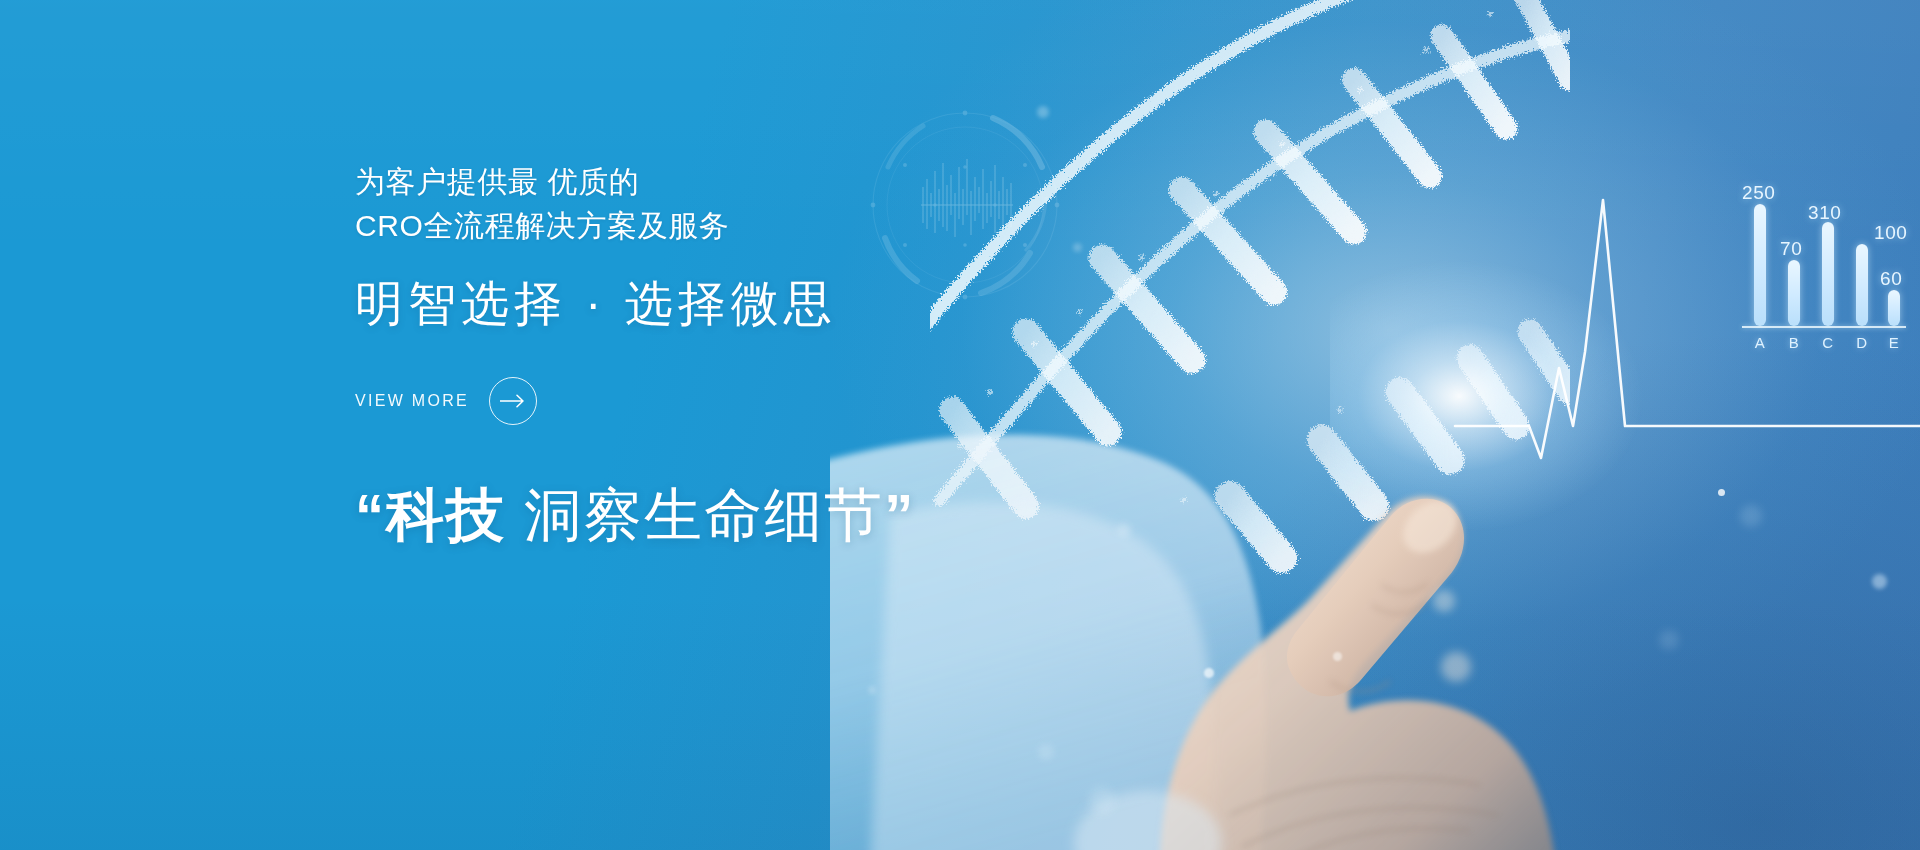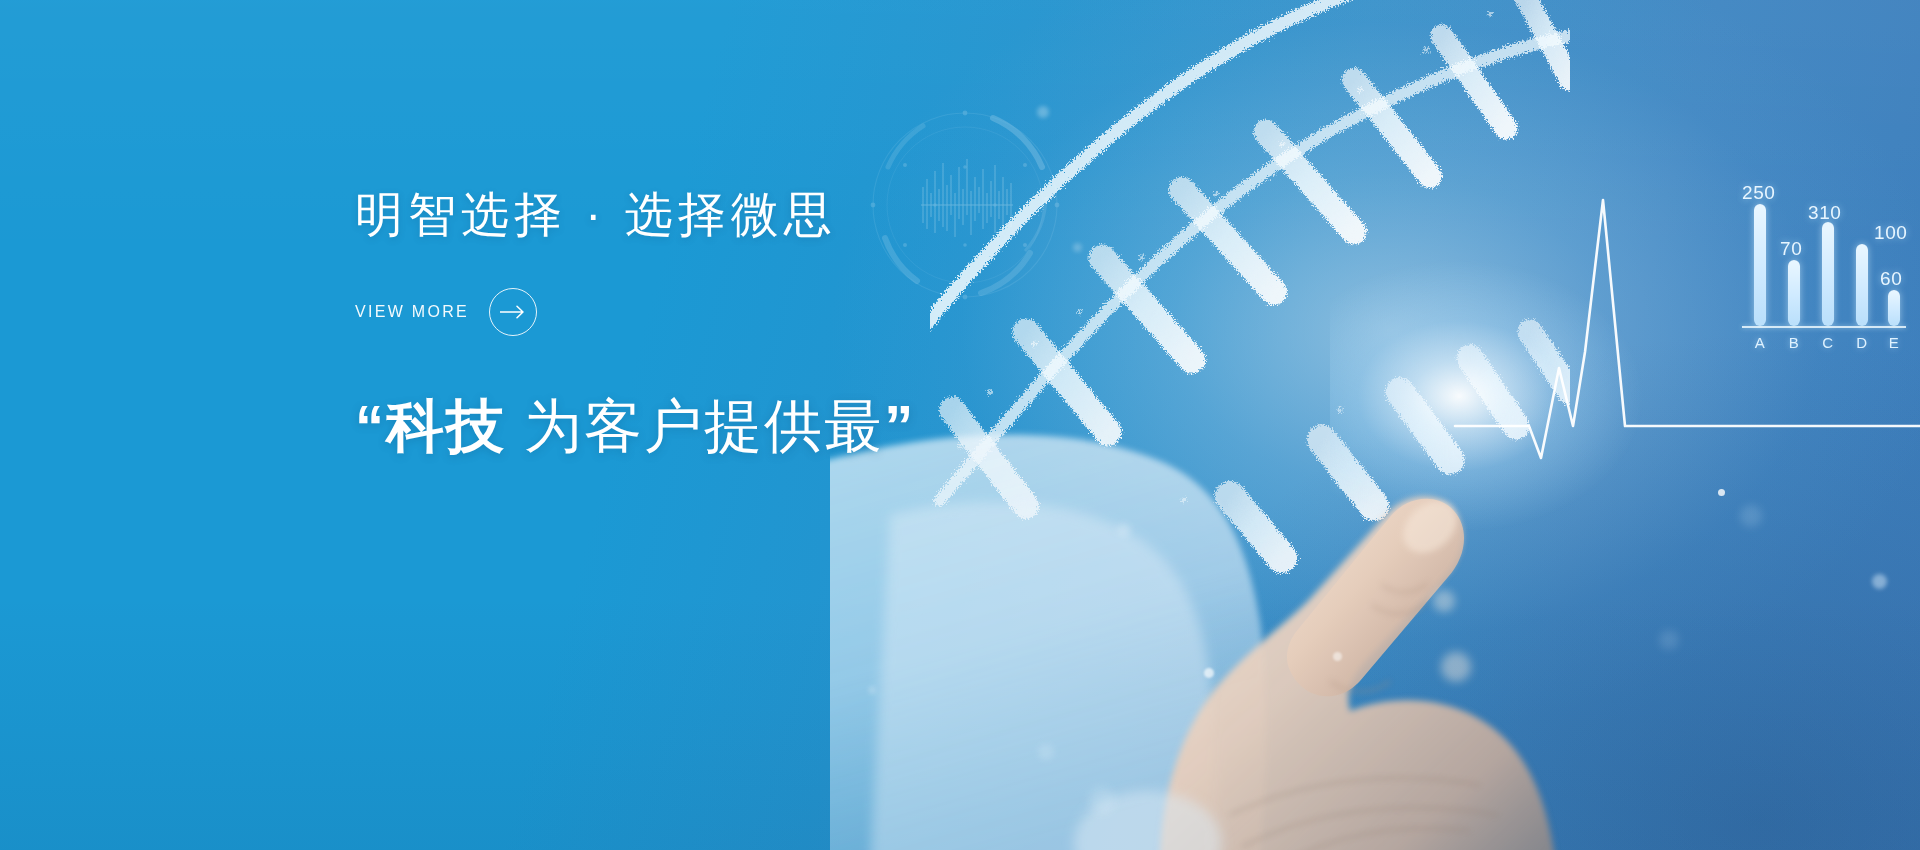--- a/index.html
+++ b/index.html
@@ -303,31 +303,33 @@
   <div class="bokeh" style="left:1089px; top:787px; width:26px; height:26px; background:rgba(240,250,255,.20); filter:blur(5px);"></div>
   <div class="bokeh" style="left:1038px; top:744px; width:16px; height:16px; background:rgba(240,250,255,.18); filter:blur(3px);"></div>
   <div class="bokeh" style="left:1117px; top:523px; width:14px; height:14px; background:rgba(255,255,255,.22); filter:blur(3px);"></div>
   <div class="bokeh" style="left:1037px; top:106px; width:12px; height:12px; background:rgba(255,255,255,.28); filter:blur(2px);"></div>
   <div class="bokeh" style="left:1073px; top:243px; width:9px;  height:9px;  background:rgba(255,255,255,.24); filter:blur(2px);"></div>
   <div class="bokeh" style="left:868px;  top:686px; width:8px;  height:8px;  background:rgba(255,255,255,.20); filter:blur(2px);"></div>
 
   <div class="content">
 
     <div class="subtitle">
+      <span class="ln">为客户提供最 优质的</span>
+      <span class="ln">CRO全流程解决方案及服务</span>
     </div>
 
     <h1 class="headline">明智选择 · 选择微思</h1>
 
     <a class="viewmore" href="#">
       <span class="viewmore-label">VIEW MORE</span>
       <span class="viewmore-circle">
         <svg width="26" height="14" viewBox="0 0 26 14">
           <path d="M0 7 H23 M17 1.2 L23 7 L17 12.8" fill="none" stroke="#ffffff" stroke-width="1.5" stroke-linecap="round" stroke-linejoin="round"></path>
         </svg>
       </span>
     </a>
 
     <div class="quote">
-      <span class="q-mark">“</span><span class="q-strong">科技</span><span class="q-light"> 为客户提供最</span><span class="q-mark">”</span>
+      <span class="q-mark">“</span><span class="q-strong">科技</span><span class="q-light"> 洞察生命细节</span><span class="q-mark">”</span>
     </div>
 
   </div>
 </div>
 
 </body></html>

